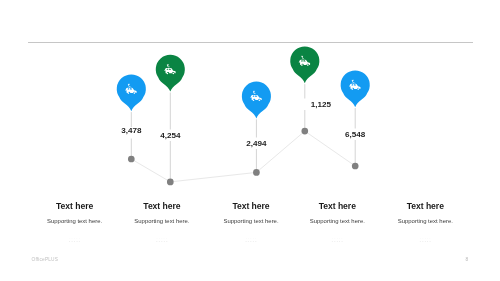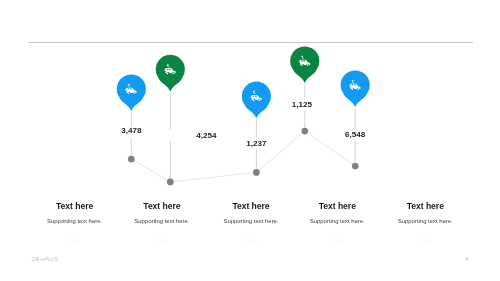--- a/index.html
+++ b/index.html
@@ -83,23 +83,23 @@
         </g>
         <g transform="translate(340.65,70.4) scale(0.29100000000000004)">
           <use href="#balloonShape" fill="#139bf2"></use>
           <use href="#carIcon" fill="#ffffff" transform="translate(48.6,49.2) scale(1.088) translate(-20.64,-27.36)"></use>
         </g>
       </g>
   </svg>
 
   <div id="labels">
     <div class="numlabel" style="left: 131.3px; top: 126px;">3,478</div>
-    <div class="numlabel" style="left: 170.3px; top: 131px; margin-left: 36px;">4,254</div>
-    <div class="numlabel" style="left: 256.4px; top: 139px;">1,237</div>
-    <div class="numlabel" style="left: 302px; top: 100px;">1,125</div>
+    <div class="numlabel" style="left: 170.3px; top: 131px;">4,254</div>
+    <div class="numlabel" style="left: 256.4px; top: 139px;">2,494</div>
+    <div class="numlabel" style="left: 321px; top: 100px;">1,125</div>
     <div class="numlabel" style="left: 355.2px; top: 130px;">6,548</div>
   </div>
 
   <div id="columns">
     <div class="col" style="left: 74.6px;">
       <div class="title">Text here</div>
       <div class="sub">Supporting text here.</div>
       <div class="tiny">- - - - -</div>
       <div class="tiny2">- - - - -</div>
     </div>

